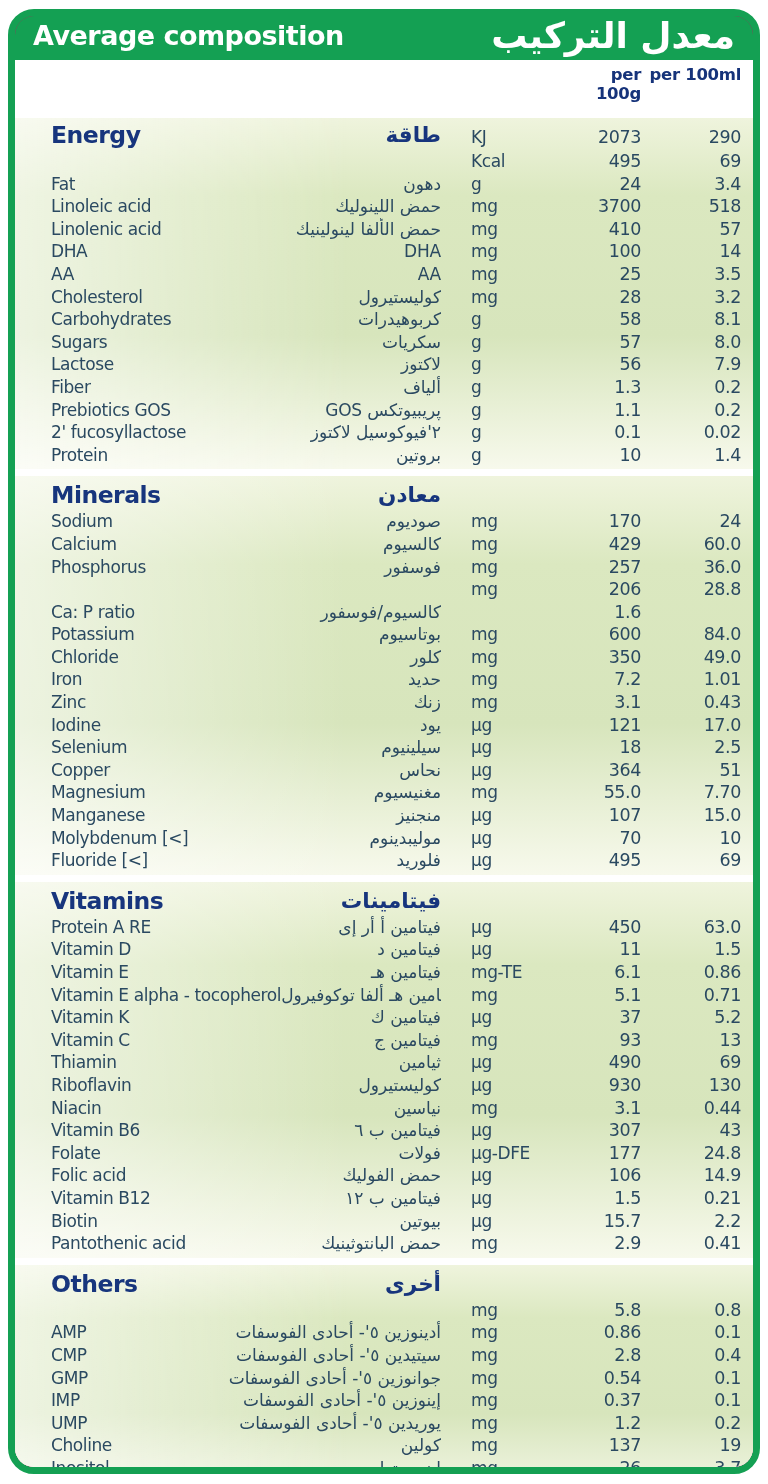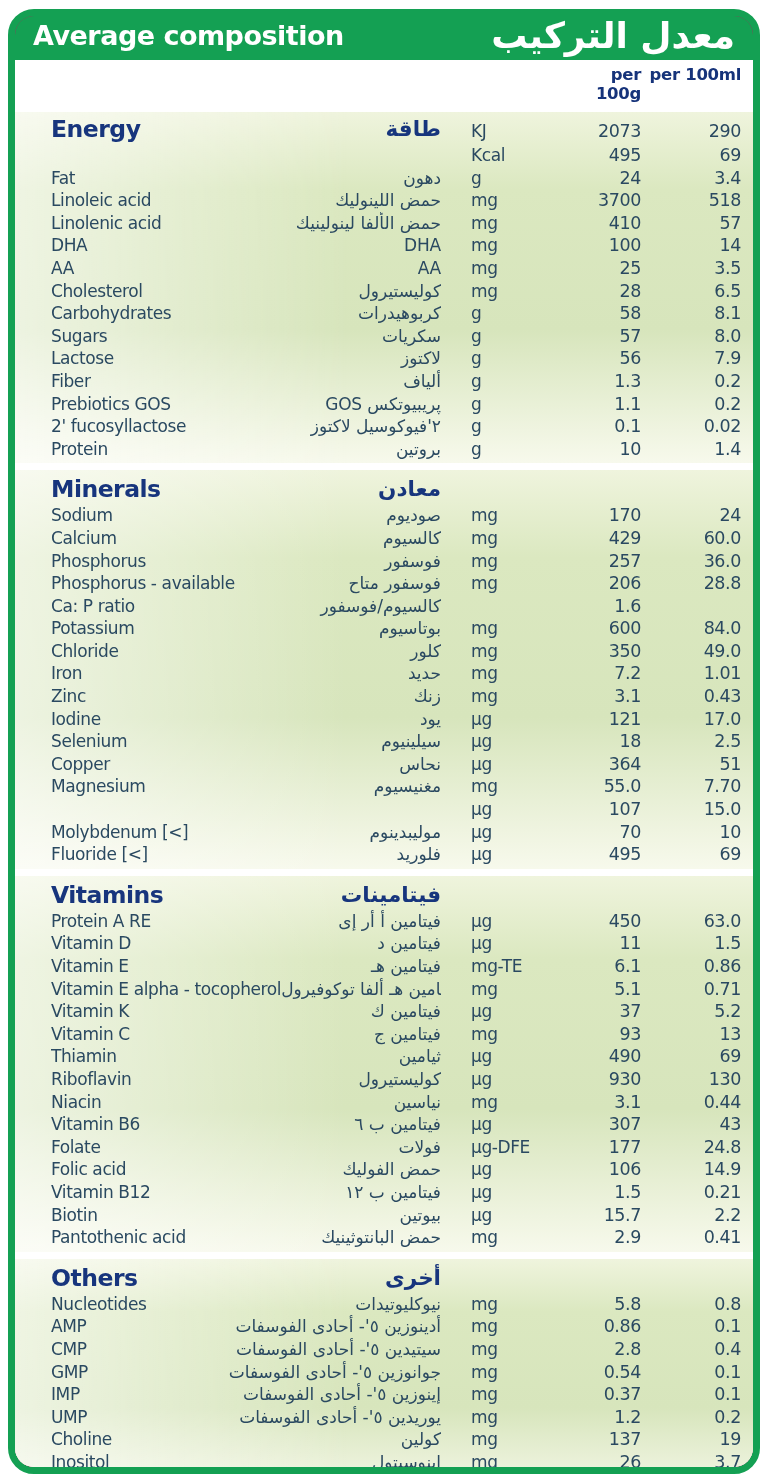--- a/index.html
+++ b/index.html
@@ -23,21 +23,21 @@
   .card-header .t-en { font-size:27px; font-weight:bold; letter-spacing:-0.5px; }
   .card-header .t-ar { font-size:36px; font-weight:bold; }
   .card-body { flex:1; background:#ffffff; padding:2px 0 4px 0; }
 
   .grid-row {
     display:grid;
     grid-template-columns:1fr 30px 90px 80px 100px;
     padding:0 12px 0 36px;
     align-items:baseline;
   }
-  .colhead { padding-top:3px; padding-bottom:9px; }
+  .colhead { padding-top:3px; padding-bottom:15px; }
   .colhead span { font-size:16.5px; font-weight:bold; color:#16337a; text-align:right; letter-spacing:-0.3px; }
 
   .section {
     background:
       linear-gradient(90deg, rgba(255,255,255,0.55) 0%, rgba(255,255,255,0) 45%),
       linear-gradient(180deg, #eff4dd 0%, #dbe8c0 22%, #d7e5bc 62%, #f7f9ec 100%);
     padding-top:2px; padding-bottom:3px;
   }
   .section + .section { margin-top:7px; }
 
@@ -134,21 +134,21 @@
     <span class="v" style="grid-column:4">25</span>
     <span class="v" style="grid-column:5">3.5</span>
   </div>
             <div class="grid-row row">
     <div class="col-name">
       <span class="en">Cholesterol</span>
       <span class="ar" dir="rtl">كوليستيرول</span>
     </div>
     <span class="unit">mg</span>
     <span class="v" style="grid-column:4">28</span>
-    <span class="v" style="grid-column:5">6.5</span>
+    <span class="v" style="grid-column:5">3.2</span>
   </div>
             <div class="grid-row row">
     <div class="col-name">
       <span class="en">Carbohydrates</span>
       <span class="ar" dir="rtl">كربوهيدرات</span>
     </div>
     <span class="unit">g</span>
     <span class="v" style="grid-column:4">58</span>
     <span class="v" style="grid-column:5">8.1</span>
   </div>
@@ -238,24 +238,20 @@
             <div class="grid-row row">
     <div class="col-name">
       <span class="en">Phosphorus</span>
       <span class="ar" dir="rtl">فوسفور</span>
     </div>
     <span class="unit">mg</span>
     <span class="v" style="grid-column:4">257</span>
     <span class="v" style="grid-column:5">36.0</span>
   </div>
             <div class="grid-row row">
-    <div class="col-name">
-      <span class="en">Phosphorus - available</span>
-      <span class="ar" dir="rtl">فوسفور متاح</span>
-    </div>
     <span class="unit">mg</span>
     <span class="v" style="grid-column:4">206</span>
     <span class="v" style="grid-column:5">28.8</span>
   </div>
             <div class="grid-row row">
     <div class="col-name">
       <span class="en">Ca: P ratio</span>
       <span class="ar" dir="rtl">كالسيوم/فوسفور</span>
     </div>
     <span class="unit"></span>
@@ -328,20 +324,24 @@
             <div class="grid-row row">
     <div class="col-name">
       <span class="en">Magnesium</span>
       <span class="ar" dir="rtl">مغنيسيوم</span>
     </div>
     <span class="unit">mg</span>
     <span class="v" style="grid-column:4">55.0</span>
     <span class="v" style="grid-column:5">7.70</span>
   </div>
             <div class="grid-row row">
+    <div class="col-name">
+      <span class="en">Manganese</span>
+      <span class="ar" dir="rtl">منجنيز</span>
+    </div>
     <span class="unit">µg</span>
     <span class="v" style="grid-column:4">107</span>
     <span class="v" style="grid-column:5">15.0</span>
   </div>
             <div class="grid-row row">
     <div class="col-name">
       <span class="en">Molybdenum [&lt;]</span>
       <span class="ar" dir="rtl">موليبدينوم</span>
     </div>
     <span class="unit">µg</span>
@@ -508,24 +508,20 @@
             <div class="grid-row row title">
     <div class="col-name">
       <span class="en">Others</span>
       <span class="ar" dir="rtl">أخرى</span>
     </div>
     <span class="unit"></span>
     <span class="v" style="grid-column:4"></span>
     <span class="v" style="grid-column:5"></span>
   </div>
             <div class="grid-row row">
-    <div class="col-name">
-      <span class="en">Nucleotides</span>
-      <span class="ar" dir="rtl">نيوكليوتيدات</span>
-    </div>
     <span class="unit">mg</span>
     <span class="v" style="grid-column:4">5.8</span>
     <span class="v" style="grid-column:5">0.8</span>
   </div>
             <div class="grid-row row">
     <div class="col-name">
       <span class="en">AMP</span>
       <span class="ar" dir="rtl">أدينوزين ٥'- أحادى الفوسفات</span>
     </div>
     <span class="unit">mg</span>

